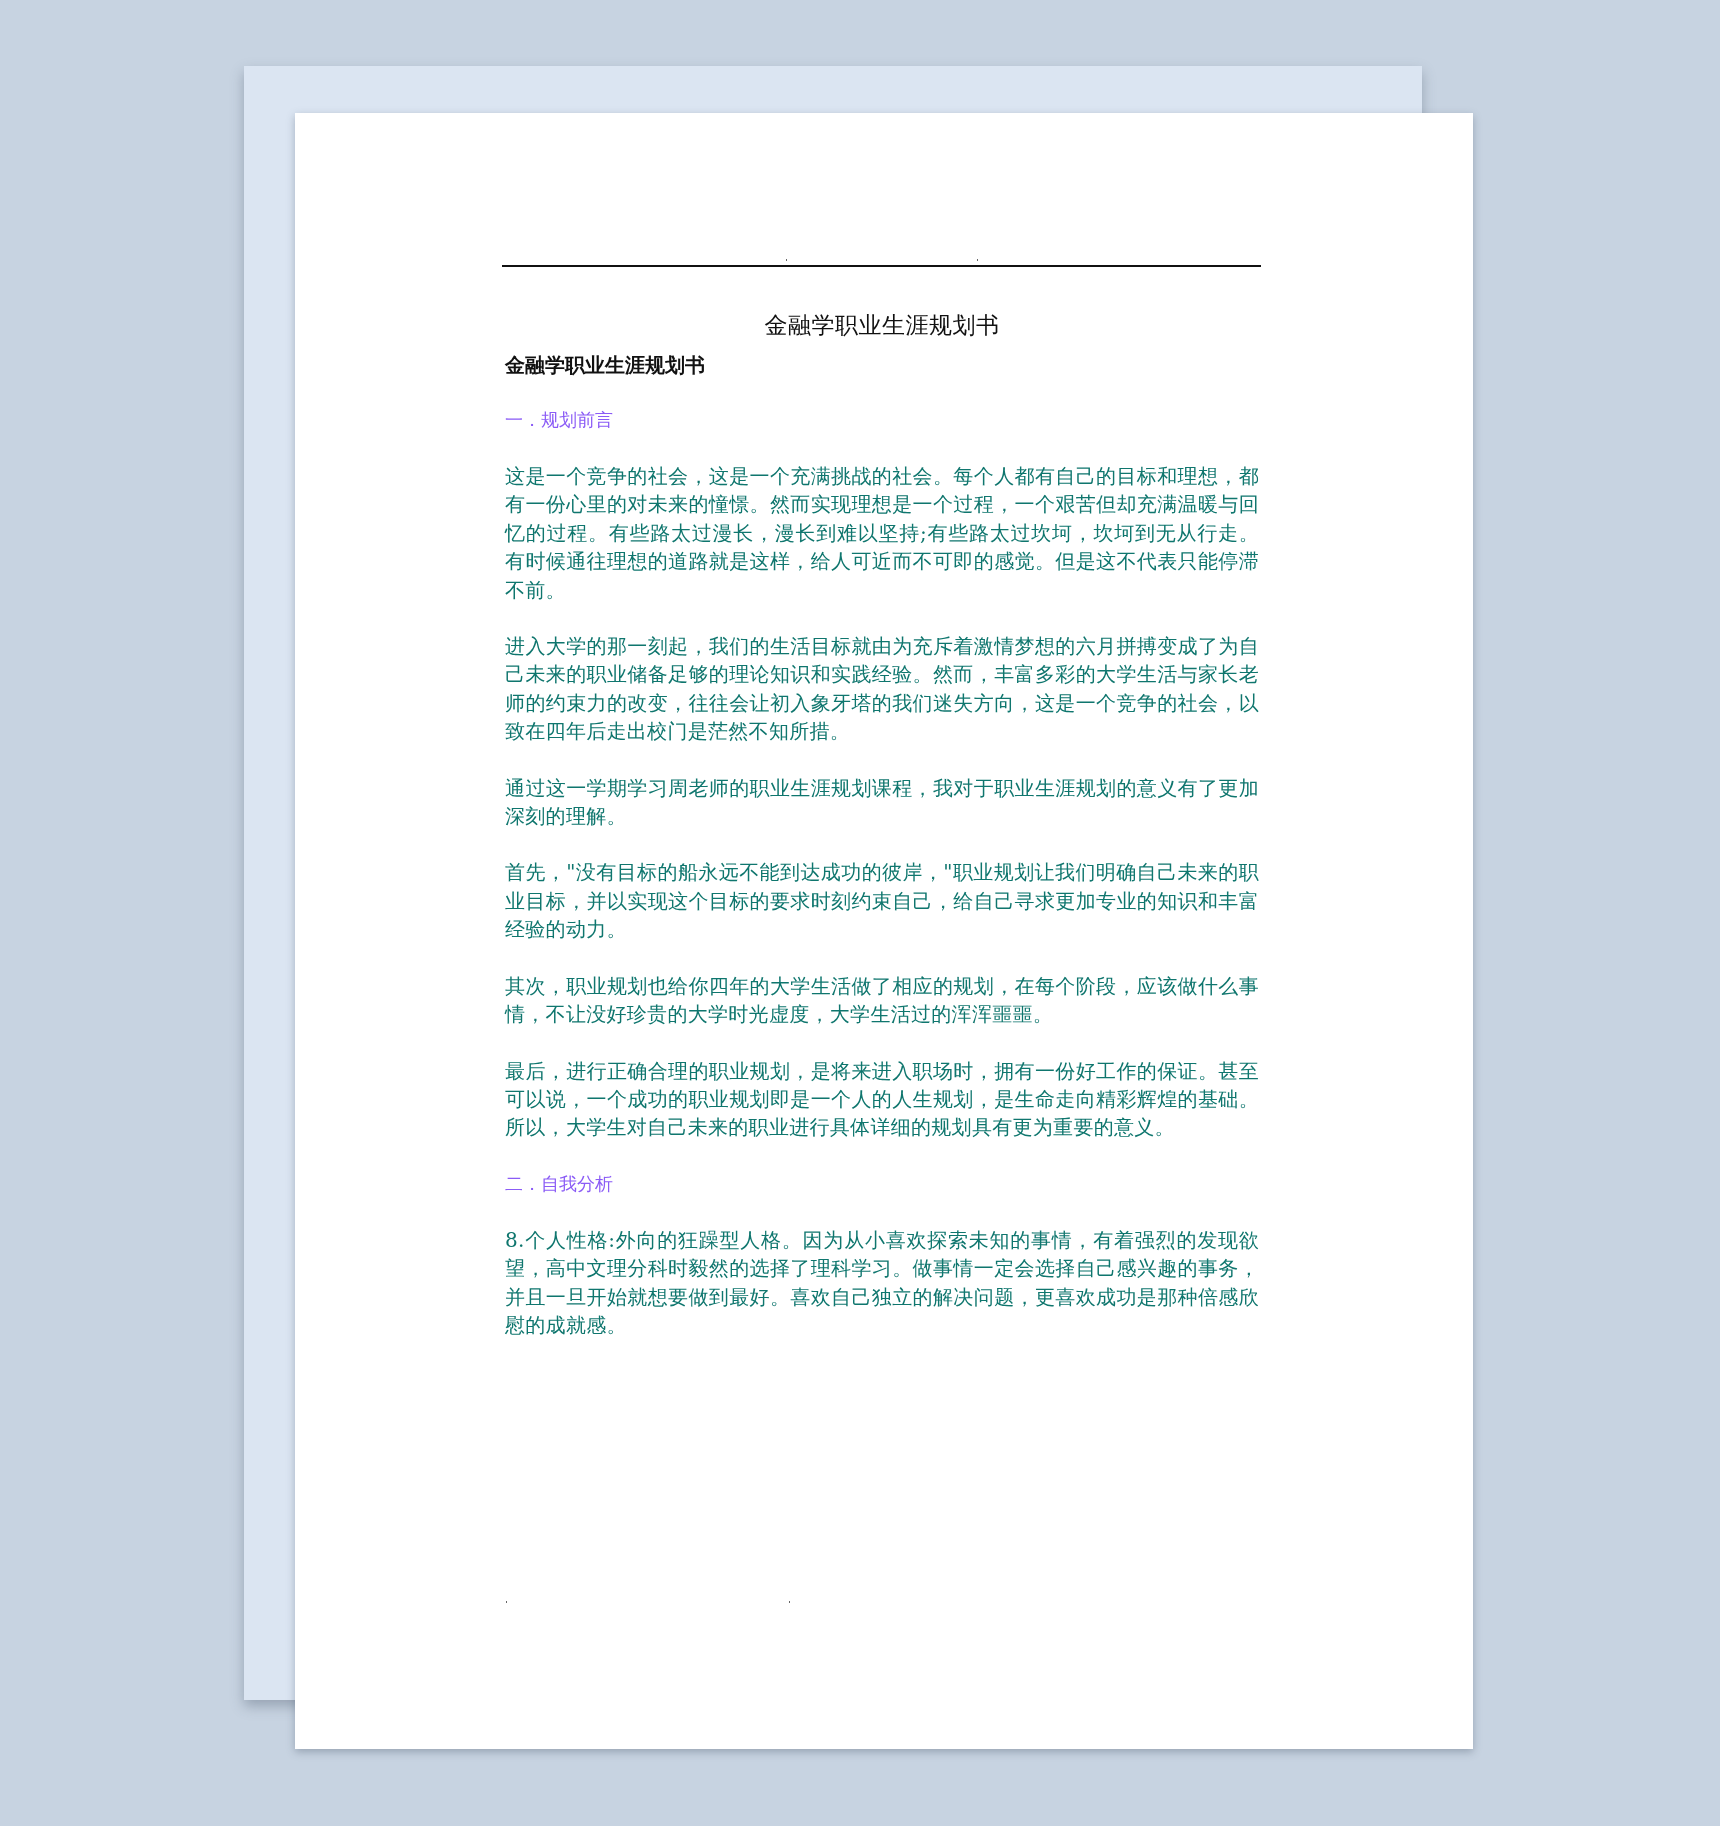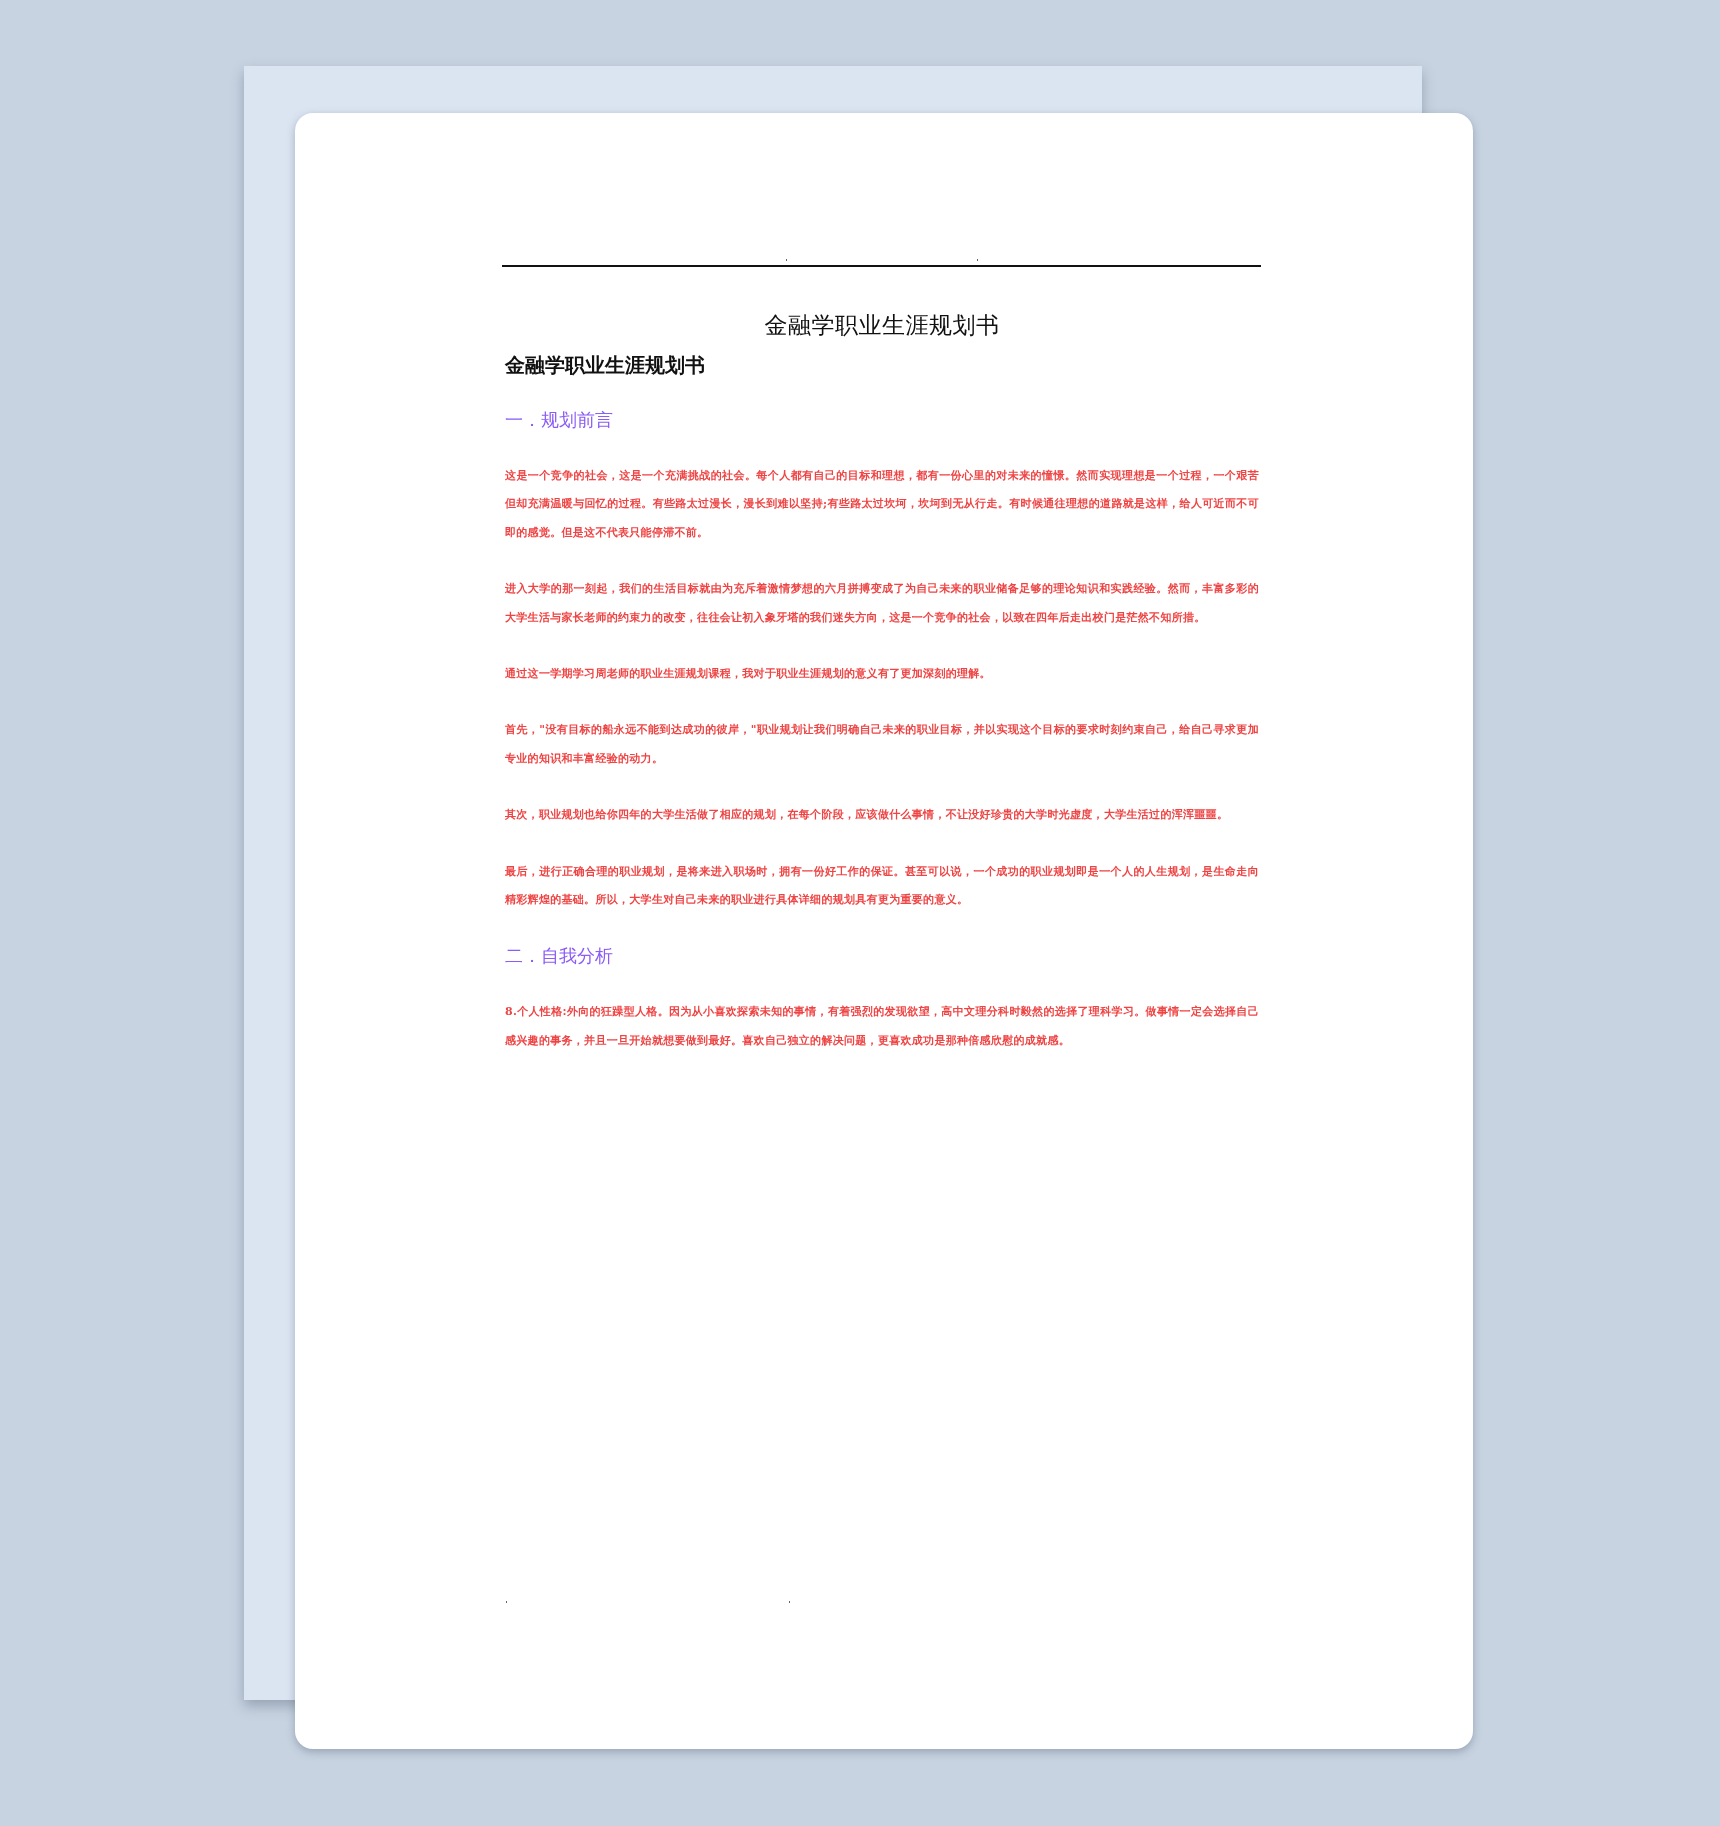--- a/index.html
+++ b/index.html
@@ -24,21 +24,20 @@
       box-shadow: 0 6px 12px rgba(60, 75, 95, 0.35);
     }
     .front-page {
       position: absolute;
       left: 295px;
       top: 113px;
       width: 1178px;
       height: 1636px;
       background: #ffffff;
       box-shadow: 0 3px 8px rgba(60, 75, 95, 0.35);
-      border-radius: 18px;
     }
     .header-rule {
       position: absolute;
       left: 207px;
       top: 152px;
       width: 759px;
       height: 2px;
       background: #111;
     }
     .header-dot {
@@ -79,28 +78,27 @@
       color: #111;
     }
     .section-heading {
       font-size: 18px;
       line-height: 28px;
       margin: 0 0 28px 0;
       color: #8b5cf6;
       font-weight: normal;
     }
     .para {
-      font-size: 11px;
+      font-size: 20px;
       line-height: 28.4px;
       margin: 0 0 28px 0;
       text-align: justify;
       text-align-last: left;
-      color: #ef4444;
+      color: #0f766e;
       letter-spacing: 0.3px;
-      font-weight: bold;
     }
   </style>
 </head>
 <body>
 
 <div class="back-page"></div>
 
 <div class="front-page">
   <div class="header-dot" style="left:491px;"></div>
   <div class="header-dot" style="left:682px;"></div>

